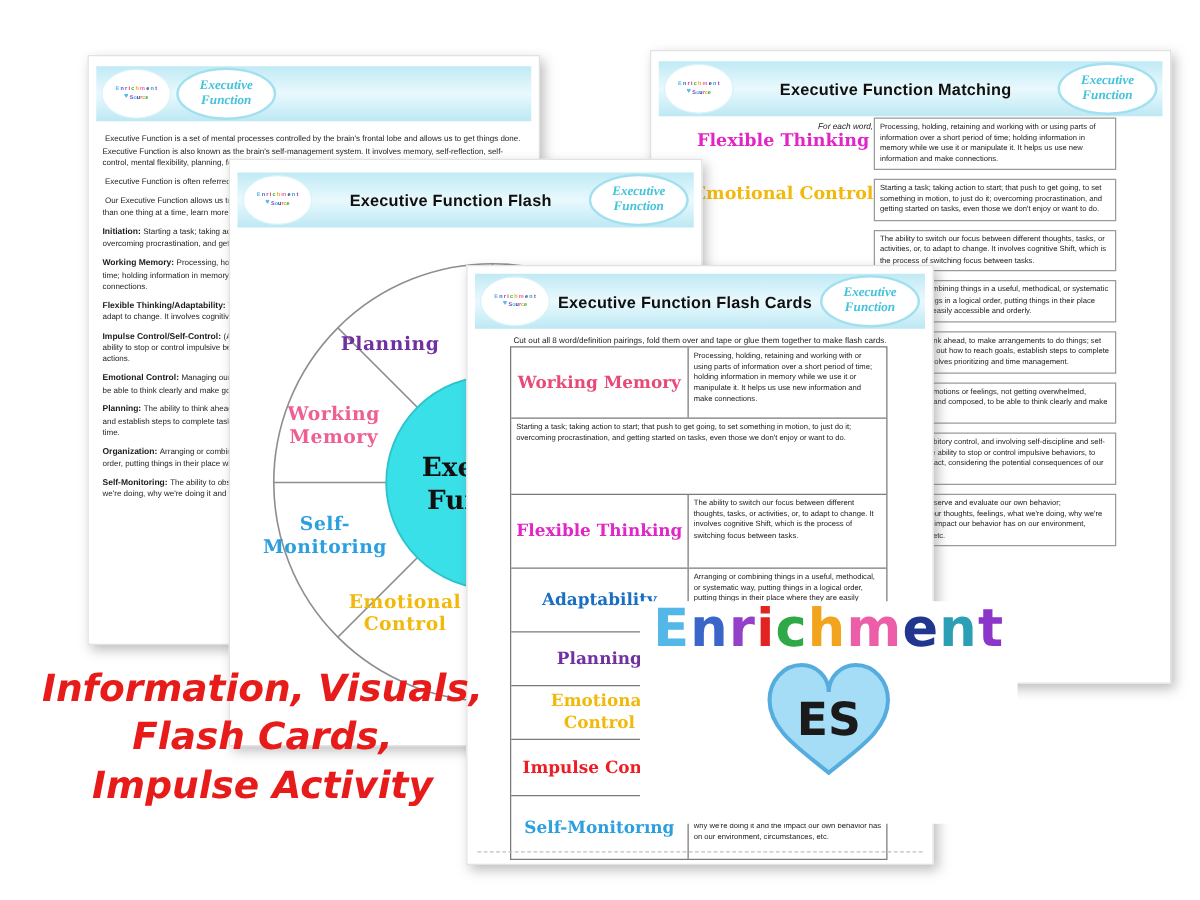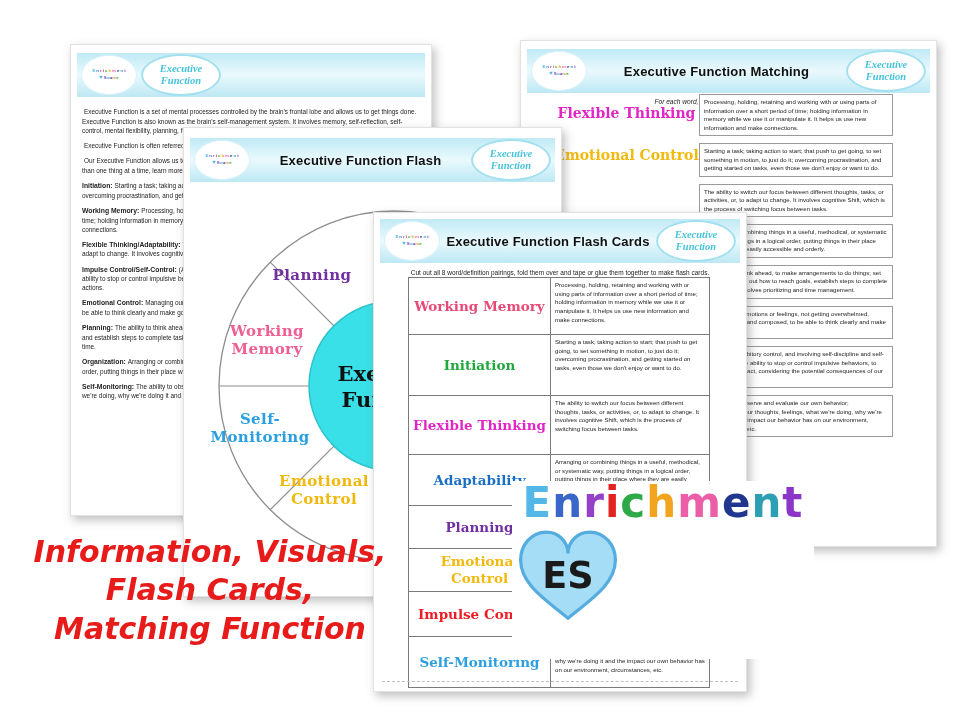--- a/index.html
+++ b/index.html
@@ -52,21 +52,21 @@
   .fterm{width:142px;border-right:1px solid #7a7a7a;display:flex;align-items:center;
         justify-content:center;text-align:center;font-family:"DejaVu Serif", serif;
         font-weight:bold;font-size:13.5px;line-height:1.25;padding:2px;box-sizing:border-box;}
   .fdef{flex:1;font-size:6.1px;line-height:1.42;color:#1c1c1c;padding:3px 4px;box-sizing:border-box;}
   .cutline{position:absolute;left:8px;right:8px;top:468px;border-top:1px dashed #bfbfbf;}
   
   #big-logo{position:absolute;left:512px;top:481px;width:302px;height:178px;background:#fff;
         z-index:6;text-align:center;}
   .logo-line1{font-size:42px;font-weight:bold;font-family:"DejaVu Sans", sans-serif;
         line-height:1.05;letter-spacing:1px;}
-  .logo-line2{display:flex;align-items:center;margin-top:-4px;}
+  .logo-line2{display:flex;align-items:center;justify-content:center;margin-top:-4px;}
   .logo-line2 .word{font-size:42px;font-weight:bold;font-family:"DejaVu Sans", sans-serif;
         letter-spacing:1px;}
   
   #caption{position:absolute;left:24px;top:533px;width:372px;z-index:5;text-align:center;
         color:#e81b1b;font-size:30px;line-height:1.28;font-weight:bold;font-style:italic;
         font-family:"DejaVu Sans", sans-serif;}
 </style>
 </head>
 <body>
 
@@ -225,21 +225,20 @@
       <span>Function</span>
     </div>
   </div>
   <div class="f-instr">Cut out all 8 word/definition pairings, fold them over and tape or glue them together to make flash cards.</div>
   <div class="f-table">
     <div class="frow" style="height:56px">
       <div class="fterm" style="color: rgb(232, 74, 120);">Working Memory</div>
       <div class="fdef">Processing, holding, retaining and working with or using parts of information over a short period of time; holding information in memory while we use it or manipulate it.  It helps us use new information and make connections.</div>
     </div>
     <div class="frow" style="height:60px">
-      <div class="fterm" style="color: rgb(31, 168, 60);">Initiation</div>
       <div class="fdef">Starting a task; taking action to start; that push to get going, to set something in motion, to just do it; overcoming procrastination, and getting started on tasks, even those we don't enjoy or want to do.</div>
     </div>
     <div class="frow" style="height:58px">
       <div class="fterm" style="color: rgb(226, 38, 198);">Flexible Thinking</div>
       <div class="fdef">The ability to switch our focus between different thoughts, tasks, or activities, or, to adapt to change.  It involves cognitive Shift, which is the process of switching focus between tasks.</div>
     </div>
     <div class="frow" style="height:50px">
       <div class="fterm" style="color: rgb(26, 111, 196);">Adaptability</div>
       <div class="fdef">Arranging or combining things in a useful, methodical, or systematic way, putting things in a logical order, putting things in their place where they are easily accessible and orderly.</div>
     </div>
@@ -269,14 +268,14 @@
     <svg width="112" height="104" viewBox="0 0 104 96" style="flex-shrink:0;">
       <path d="M52 30 C52 18 42 10 32 10 C18 10 8 22 8 36 C8 58 30 72 52 90 C74 72 96 58 96 36 C96 22 86 10 72 10 C62 10 52 18 52 30 Z" fill="#a5dcf6" stroke="#55acdf" stroke-width="3"></path>
       <text x="52" y="62" text-anchor="middle" font-family="DejaVu Sans, sans-serif" font-size="34" font-weight="bold" fill="#1a1a1a">ES</text>
     </svg>
   </div>
 </div>
 
 <div id="caption">
   <div>Information, Visuals,</div>
   <div>Flash Cards,</div>
-  <div>Matching Function</div>
+  <div>Impulse Activity</div>
 </div>
 
 </body></html>

